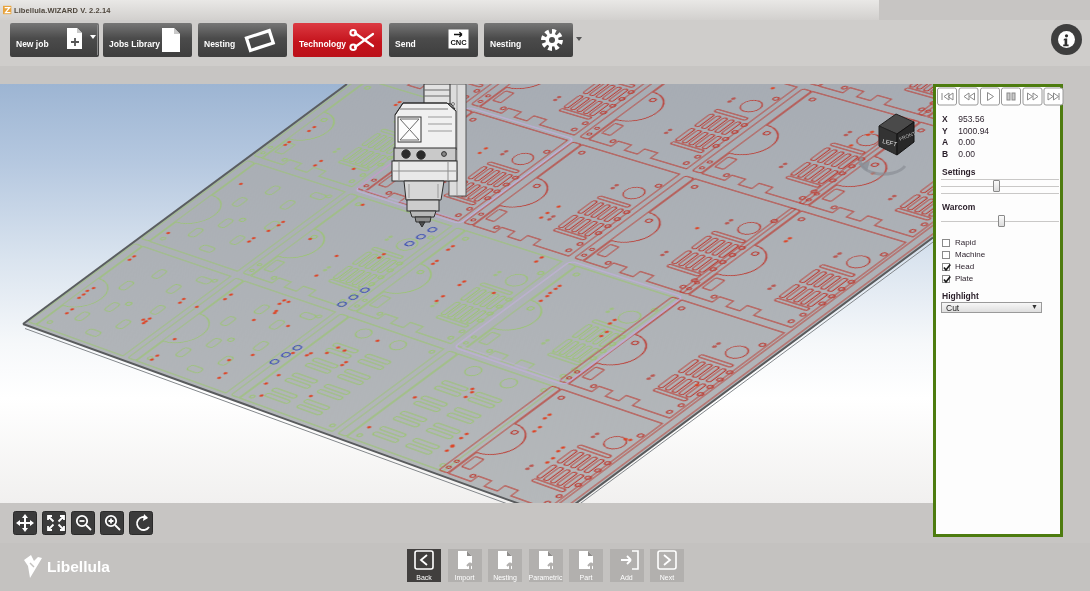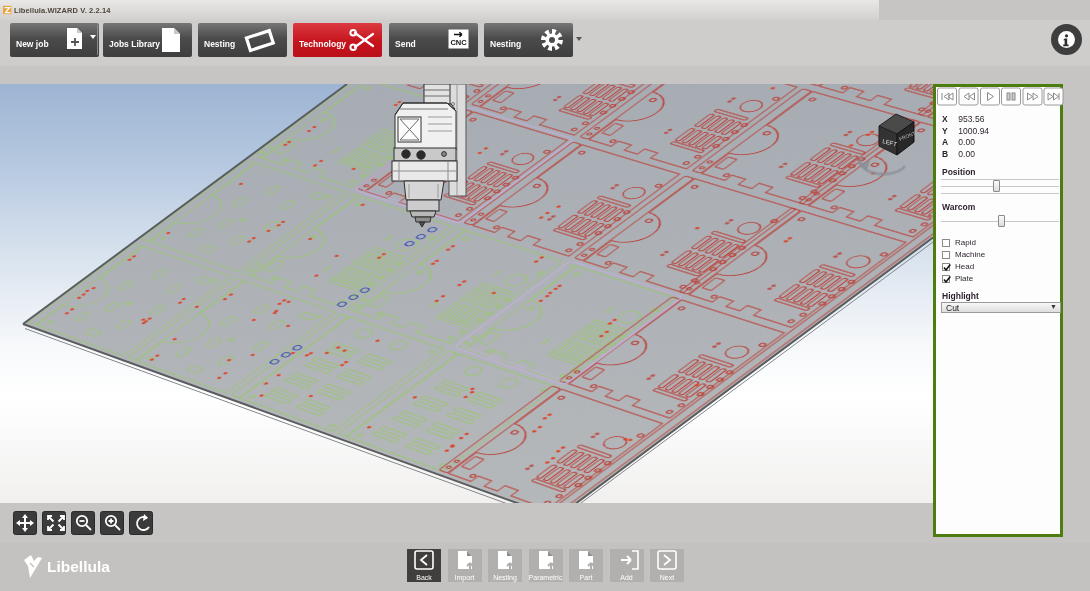--- a/index.html
+++ b/index.html
@@ -34,21 +34,21 @@
 
 #panel { position:absolute; left:933px; top:84px; width:130px; height:453px; background:#fdfdfd;
   border:3px solid #4d7c0f; }
 #panel .coord { position:absolute; font-size:8.5px; color:#2a1f2a; }
 #panel .coord b { display:inline-block; width:14px; }
 #panel .plabel { position:absolute; left:6px; font-size:8.5px; font-weight:bold; color:#2a1f2a; }
 .sline { position:absolute; left:5px; width:118px; height:1px; background:#c9c8c7; }
 .thumb { position:absolute; width:7px; height:12px; background:linear-gradient(#fbfbfb,#dcdcdc); border:1px solid #8a8a8a; border-radius:1px; }
 .cbox { position:absolute; left:6px; width:8px; height:8px; background:#fff; border:1px solid #8a8a8a; }
 .clbl { position:absolute; left:19px; font-size:8px; color:#2a1f2a; }
-#dropdown { position:absolute; left:5px; top:214.5px; width:120px; height:11px; background:linear-gradient(#f7f7f7,#dedede); border:1px solid #9a9a9a; font-size:8.5px; color:#222; }
+#dropdown { position:absolute; left:5px; top:214.5px; width:101px; height:11px; background:linear-gradient(#f7f7f7,#dedede); border:1px solid #9a9a9a; font-size:8.5px; color:#222; }
 #bottombar { position:absolute; left:0; top:543px; width:1090px; height:48px; background:#c4c2c0; }
 .nbtn { position:absolute; top:549px; width:34px; height:33px; background:#b2b0ae; }
 .nbtn.dark { background:#413f3e; }
 .nbtn .nlbl { position:absolute; width:100%; text-align:center; bottom:1px; color:#fff; font-size:7px; }
 #logo { position:absolute; left:22px; top:554px; }
 #infobtn { position:absolute; left:1051px; top:24px; width:31px; height:31px; border-radius:50%; background:#3e3e3e; }
 </style>
 </head>
 <body>
 <div id="app">
@@ -449,21 +449,21 @@
         <rect x="71" y="6" width="3" height="7" fill="#ccc"></rect>
           <rect x="76" y="6" width="3" height="7" fill="#ccc"></rect>
         <path d="M 91.5 6 l5 3.5 l-5 3.5 z M 97 6 l5 3.5 l-5 3.5 z"></path>
         <path d="M 112 6 l5 3.5 l-5 3.5 z M 117.5 6 l5 3.5 l-5 3.5 z M 123 6 v7"></path>
       </g>
     </svg>
     <div class="coord" style="left:6px; top:27px"><b>X</b> 953.56</div>
     <div class="coord" style="left:6px; top:38.5px"><b>Y</b> 1000.94</div>
     <div class="coord" style="left:6px; top:50px"><b>A</b> 0.00</div>
     <div class="coord" style="left:6px; top:61.5px"><b>B</b> 0.00</div>
-    <div class="plabel" style="top:80px">Position</div>
+    <div class="plabel" style="top:80px">Settings</div>
     <div class="sline" style="top:92px"></div>
     <div class="sline" style="top:99px"></div>
     <div class="sline" style="top:106px"></div>
     <div class="thumb" style="left:57px; top:93px"></div>
     <div class="plabel" style="top:115px">Warcom</div>
     <div class="sline" style="top:134px"></div>
     <div class="thumb" style="left:62px; top:128px"></div>
     <div class="cbox" style="top:152px"></div>
       <div class="clbl" style="top:151px">Rapid</div>
     <div class="cbox" style="top:164px"></div>

